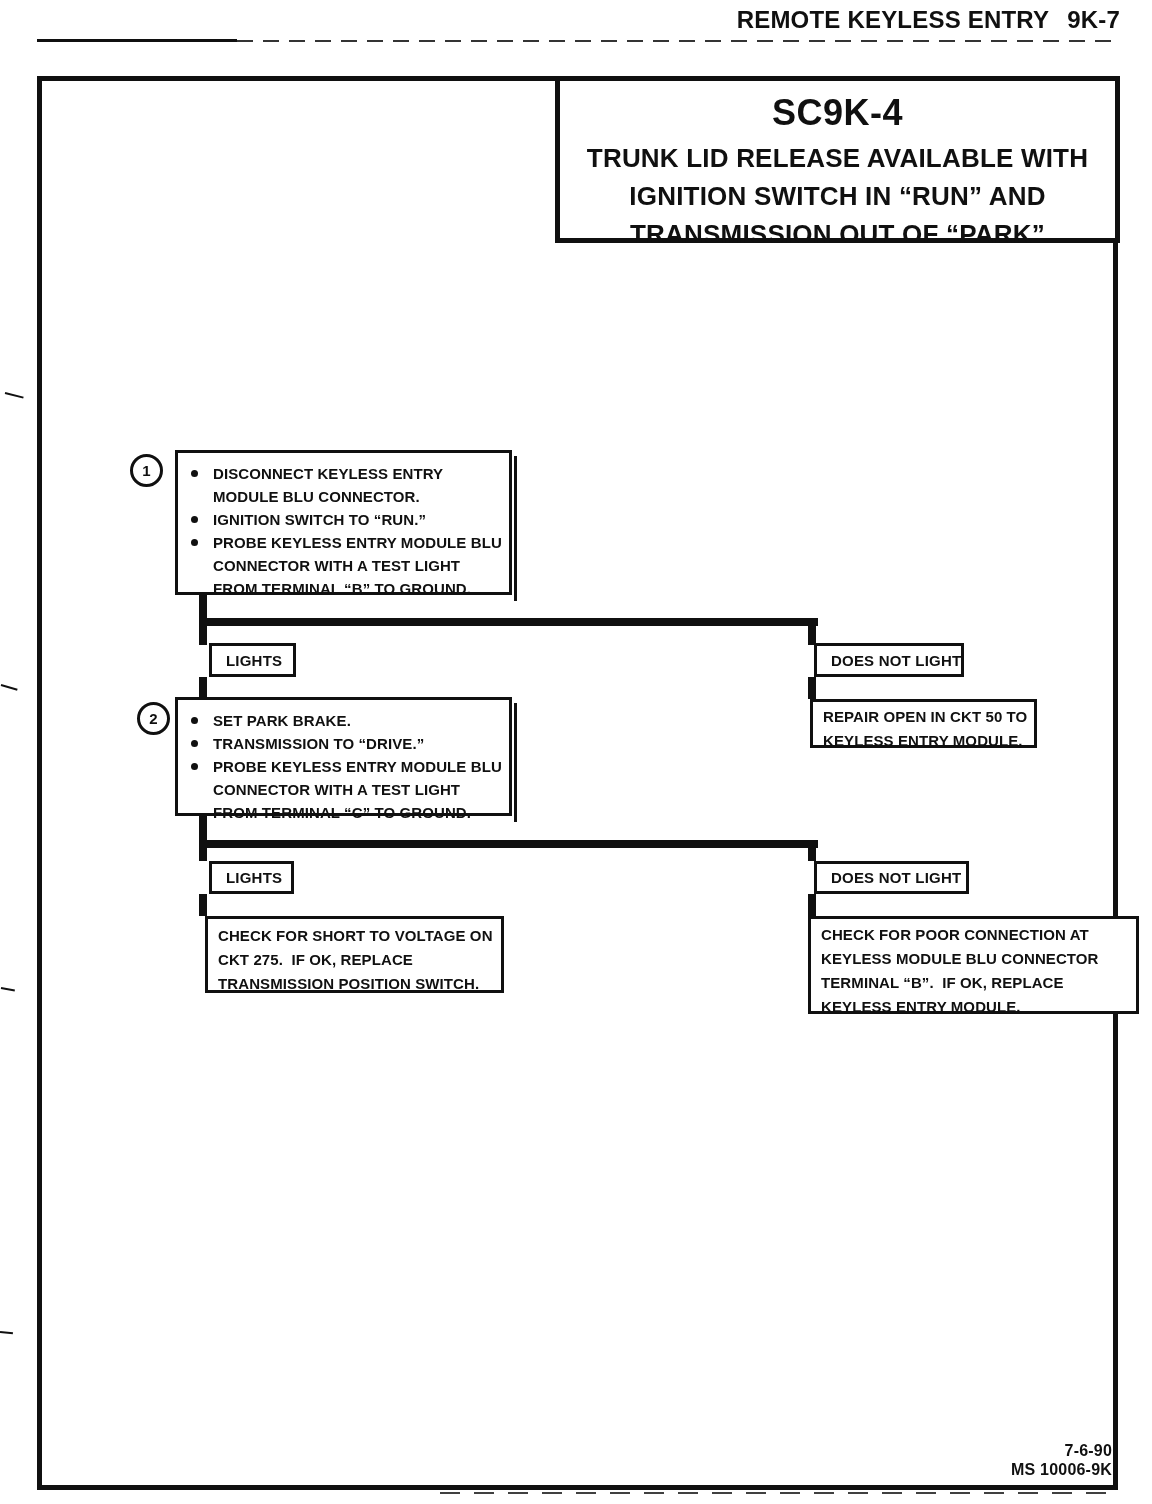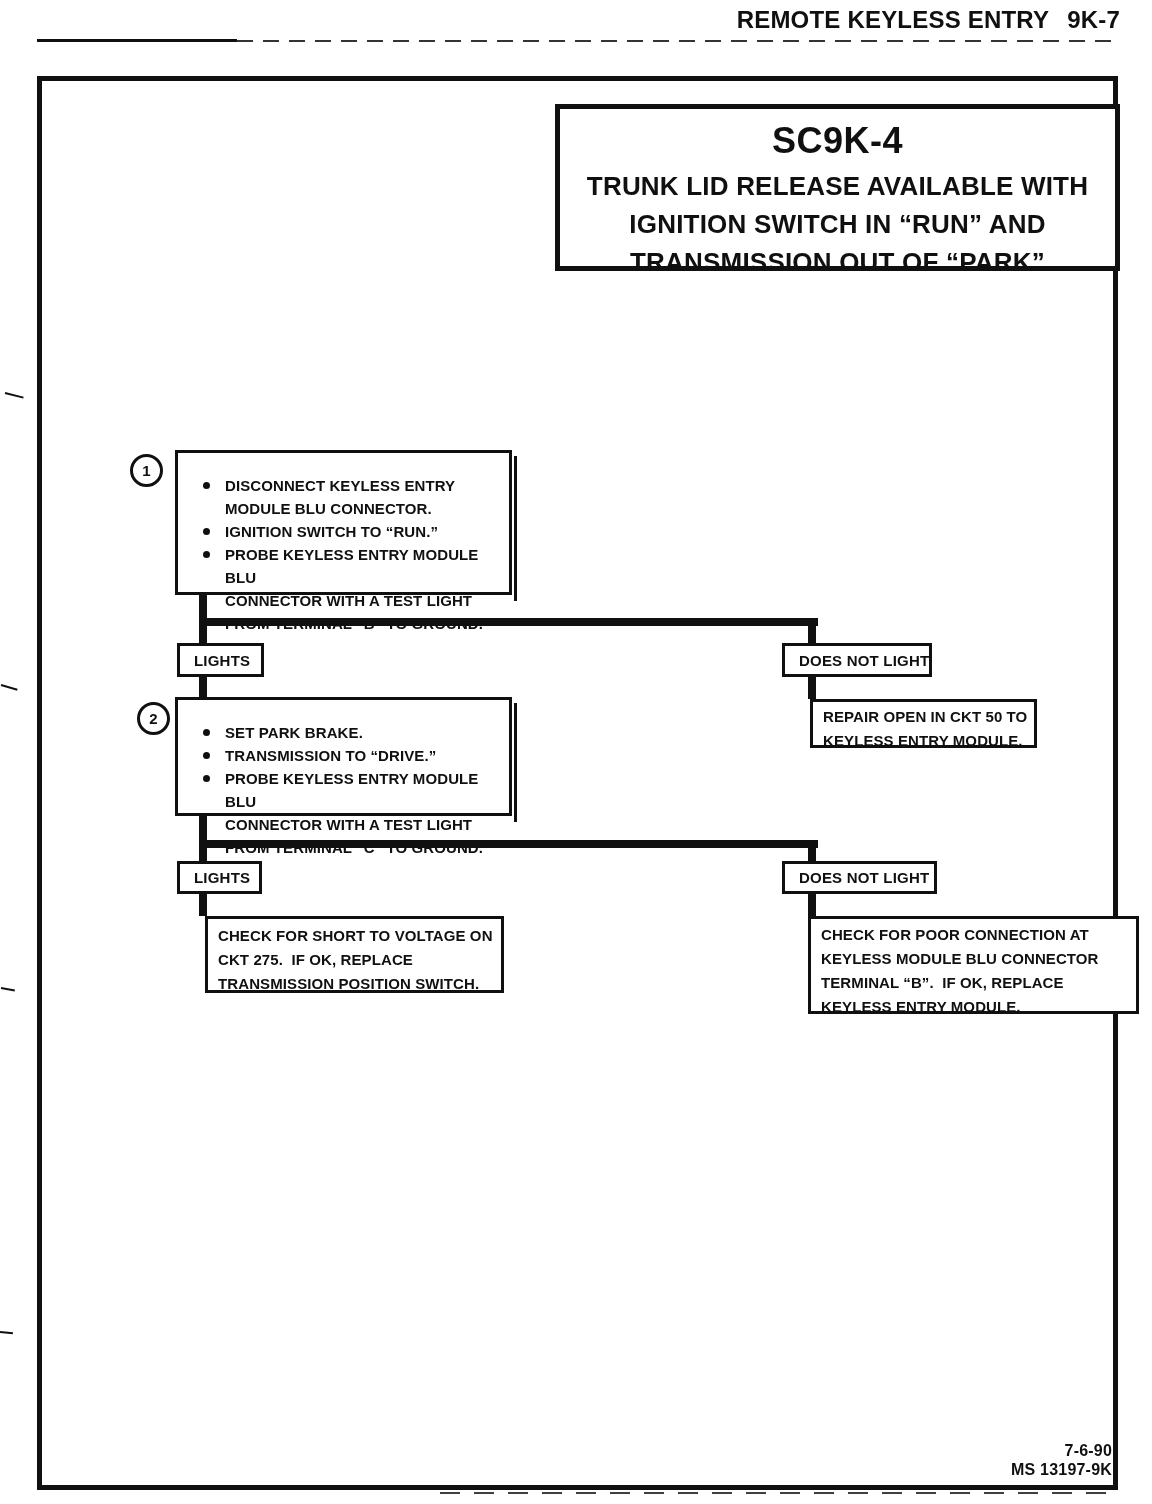--- a/index.html
+++ b/index.html
@@ -29,56 +29,57 @@
   
   .frame{
     left:37px;top:76px;width:1081px;height:1414px;
     border:5px solid var(--ink);box-sizing:border-box;background:var(--paper);
   }
 
   
   .title-box{
     left:555px;top:76px;width:565px;height:167px;box-sizing:border-box;
     border:5px solid var(--ink);background:var(--paper);
-    text-align:center;padding-top:13px;margin-top:28px;
+    text-align:center;padding-top:13px;
   }
   .title-id{font-size:36px;font-weight:bold;letter-spacing:.5px;line-height:38px;}
   .title-sub{
     margin-top:7px;font-size:26px;font-weight:bold;line-height:38px;
     white-space:pre-wrap;letter-spacing:.2px;
   }
 
   
   .flow-box{
     box-sizing:border-box;border:3px solid var(--ink);background:var(--paper);
   }
   .ghost-right::after{ 
     content:"";position:absolute;right:-8px;top:3px;height:calc(100% + 6px);
     width:3px;background:var(--ink);
   }
   .step-box{left:175px;width:337px;position:absolute;}
-  .bullets{list-style:none;margin:12px;padding:9px 6px 0 0;}
+  .bullets{list-style:none;margin:0;padding:9px 6px 0 0;}
   .bullets li{
     position:relative;padding-left:35px;font-size:15px;font-weight:bold;
     line-height:23px;white-space:pre-wrap;letter-spacing:.1px;
   }
   .bullets li::before{
     content:"";position:absolute;left:13px;top:8px;width:7px;height:7px;
     border-radius:50%;background:var(--ink);
   }
   .step-circle{
     width:33px;height:33px;border:3px solid var(--ink);border-radius:50%;
     box-sizing:border-box;display:flex;align-items:center;justify-content:center;
     font-size:15px;font-weight:bold;background:var(--paper);
   }
   .result-box{
     display:flex;align-items:center;box-sizing:border-box;
     border:3px solid var(--ink);background:var(--paper);
     font-size:15px;font-weight:bold;padding-left:14px;letter-spacing:.2px;
     white-space:nowrap;
+    margin-left:32px;
   }
   .action-box{
     box-sizing:border-box;border:3px solid var(--ink);background:var(--paper);
     font-size:15px;font-weight:bold;line-height:24px;white-space:pre-wrap;
     padding:3px 6px 0 10px;letter-spacing:.1px;margin-left:28px;
   }
   .conn{background:var(--ink);}
 
   
   .footer{
@@ -176,20 +177,20 @@
 <div class="abs action-box" style="left:177px;top:916px;width:299px;height:77px;padding-top:5px;">CHECK FOR SHORT TO VOLTAGE ON
 CKT 275.  IF OK, REPLACE
 TRANSMISSION POSITION SWITCH.</div>
 <div class="abs action-box" style="left:780px;top:916px;width:331px;height:98px;padding-top:4px;">CHECK FOR POOR CONNECTION AT
 KEYLESS MODULE BLU CONNECTOR
 TERMINAL “B”.  IF OK, REPLACE
 KEYLESS ENTRY MODULE.</div>
 
 <div class="abs footer">
   <div>7-6-90</div>
-  <div>MS 13197-9K</div>
+  <div>MS 10006-9K</div>
 </div>
 
 <div class="abs tick" style="left:5px;top:392px;width:19px;transform:rotate(14deg);"></div>
 <div class="abs tick" style="left:1px;top:684px;width:17px;transform:rotate(16deg);"></div>
 <div class="abs tick" style="left:1px;top:987px;width:14px;transform:rotate(10deg);"></div>
 <div class="abs tick" style="left:0px;top:1331px;width:13px;transform:rotate(6deg);"></div>
 <div class="abs bottom-dash"></div>
 
 </body></html>

